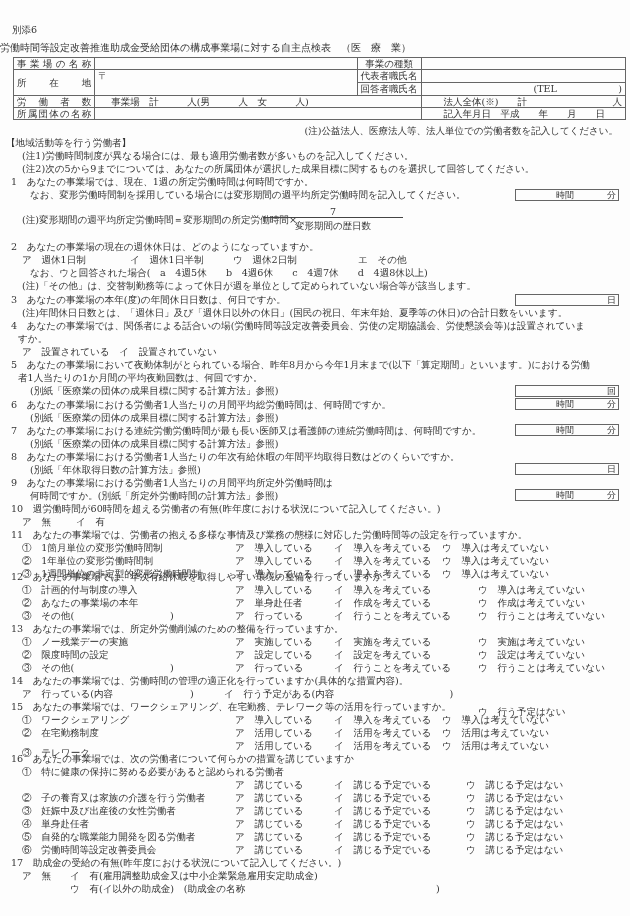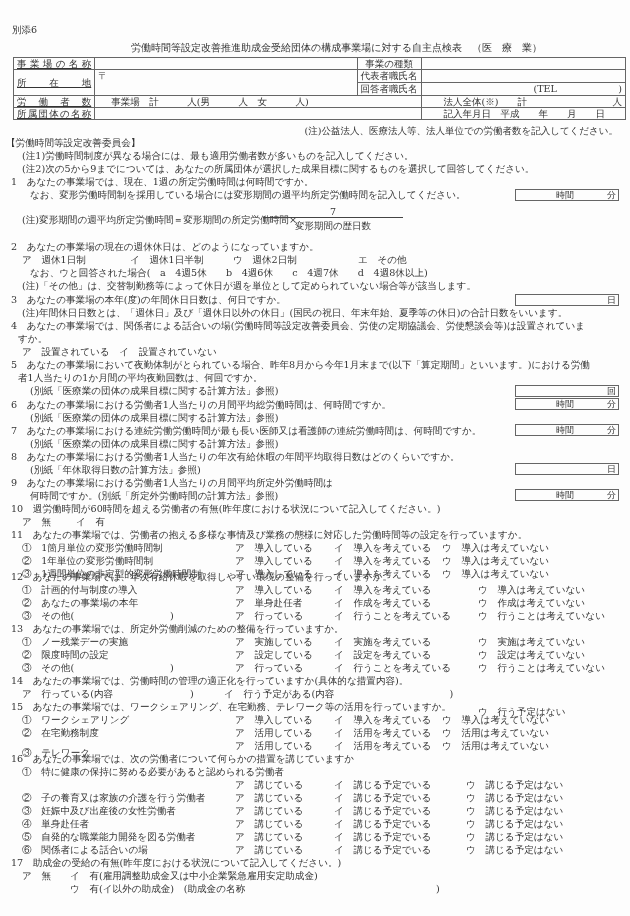--- a/index.html
+++ b/index.html
@@ -1,23 +1,23 @@
 <!DOCTYPE html>
 <html><head>
 <meta charset="utf-8">
 <style>
   * { box-sizing: border-box; margin: 0; padding: 0; }
   html, body { width: 630px; height: 916px; background: #fdfdfd; overflow: hidden; }
   body { font-family: "DejaVu Serif", "Liberation Serif", serif; color: #333; font-size: 9.6px; line-height: 1; position: relative; }
   .abs { position: absolute; white-space: nowrap; }
   .attach { left: 12px; top: 25px; font-size: 9.5px; }
-  .title { left: 0; width: 542px; top: 43px; text-align: right; font-size: 10px; }
+  .title { left: 0; width: 542px; top: 43px; text-align: left; font-size: 10px; }
   table.hdr { position: absolute; left: 13px; top: 57px; width: 613px; border-collapse: collapse; font-size: 9.5px; }
   table.hdr td { border: 1px solid #666; height: 12px; padding: 0 3px; vertical-align: middle; white-space: nowrap; }
-  td.lbl { width: 84px; text-align: justify; text-align-last: justify; text-decoration: underline; }
+  td.lbl { width: 84px; text-align: justify; text-align-last: justify; }
   td.lbl2 { width: 60px; text-align: center; }
   .note-r { right: 12px; top: 126px; font-size: 9.5px; }
   .box { position: absolute; border: 1px solid #666; height: 12px; width: 104px; left: 515px; font-size: 9px; }
   .box .u1 { position: absolute; right: 2px; top: 1px; }
   .box .u0 { position: absolute; left: 40px; top: 1px; }
   .frac { position: absolute; left: 263px; top: 208px; width: 132px; text-align: center; font-size: 9.5px; }
   .frac .num { display: block; height: 11px; border-bottom: 1px solid #444; padding-bottom: 1px; }
   .frac .den { display: block; margin-top: 3px; }
   .row { position: absolute; left: 0; white-space: nowrap; }
   .c { position: absolute; white-space: nowrap; }
@@ -57,21 +57,21 @@
   <tr>
     <td class="lbl">所属団体の名称</td>
     <td colspan="2"></td>
     <td style="padding-left:22px">記入年月日　平成　　年　　月　　日</td>
   </tr>
 </tbody>
   </table>
 
 <div class="abs note-r">(注)公益法人、医療法人等、法人単位での労働者数を記入してください。</div>
 
-<div class="row" style="left:6px;top:138px">【労働時間等設定改善委員会】</div>
+<div class="row" style="left:6px;top:138px">【地域活動等を行う労働者】</div>
 <div class="row" style="left:22px;top:151px">(注1)労働時間制度が異なる場合には、最も適用労働者数が多いものを記入してください。</div>
 <div class="row" style="left:22px;top:164px">(注2)次の5から9までについては、あなたの所属団体が選択した成果目標に関するものを選択して回答してください。</div>
 
 <div class="row" style="left:11px;top:177px">1　あなたの事業場では、現在、1週の所定労働時間は何時間ですか。</div>
 <div class="row" style="left:30px;top:190px">なお、変形労働時間制を採用している場合には変形期間の週平均所定労働時間を記入してください。</div>
 <div class="box" style="top:189px">
     <span class="u0">時間</span>
     <span class="u1">分</span>
   </div>
 <div class="row" style="left:22px;top:215px">(注)変形期間の週平均所定労働時間＝変形期間の所定労働時間×</div>
@@ -211,21 +211,21 @@
 <div class="c" style="left:334px;top:806px">イ　講じる予定でいる</div>
 <div class="c" style="left:466px;top:806px">ウ　講じる予定はない</div>
 <div class="c" style="left:22px;top:819px">④　単身赴任者</div>
 <div class="c" style="left:235px;top:819px">ア　講じている</div>
 <div class="c" style="left:334px;top:819px">イ　講じる予定でいる</div>
 <div class="c" style="left:466px;top:819px">ウ　講じる予定はない</div>
 <div class="c" style="left:22px;top:832px">⑤　自発的な職業能力開発を図る労働者</div>
 <div class="c" style="left:235px;top:832px">ア　講じている</div>
 <div class="c" style="left:334px;top:832px">イ　講じる予定でいる</div>
 <div class="c" style="left:466px;top:832px">ウ　講じる予定はない</div>
-<div class="c" style="left:22px;top:845px">⑥　関係者による話合いの場</div>
+<div class="c" style="left:22px;top:845px">⑥　労働時間等設定改善委員会</div>
 <div class="c" style="left:235px;top:845px">ア　講じている</div>
 <div class="c" style="left:334px;top:845px">イ　講じる予定でいる</div>
 <div class="c" style="left:466px;top:845px">ウ　講じる予定はない</div>
 
 <div class="row" style="left:11px;top:858px">17　助成金の受給の有無(昨年度における状況について記入してください。)</div>
 <div class="c" style="left:22px;top:871px">ア　無</div>
 <div class="c" style="left:70px;top:871px">イ　有(雇用調整助成金又は中小企業緊急雇用安定助成金)</div>
 <div class="c" style="left:70px;top:884px;left:70px">
   <span>ウ　有(イ以外の助成金)　(助成金の名称</span>
 </div>

